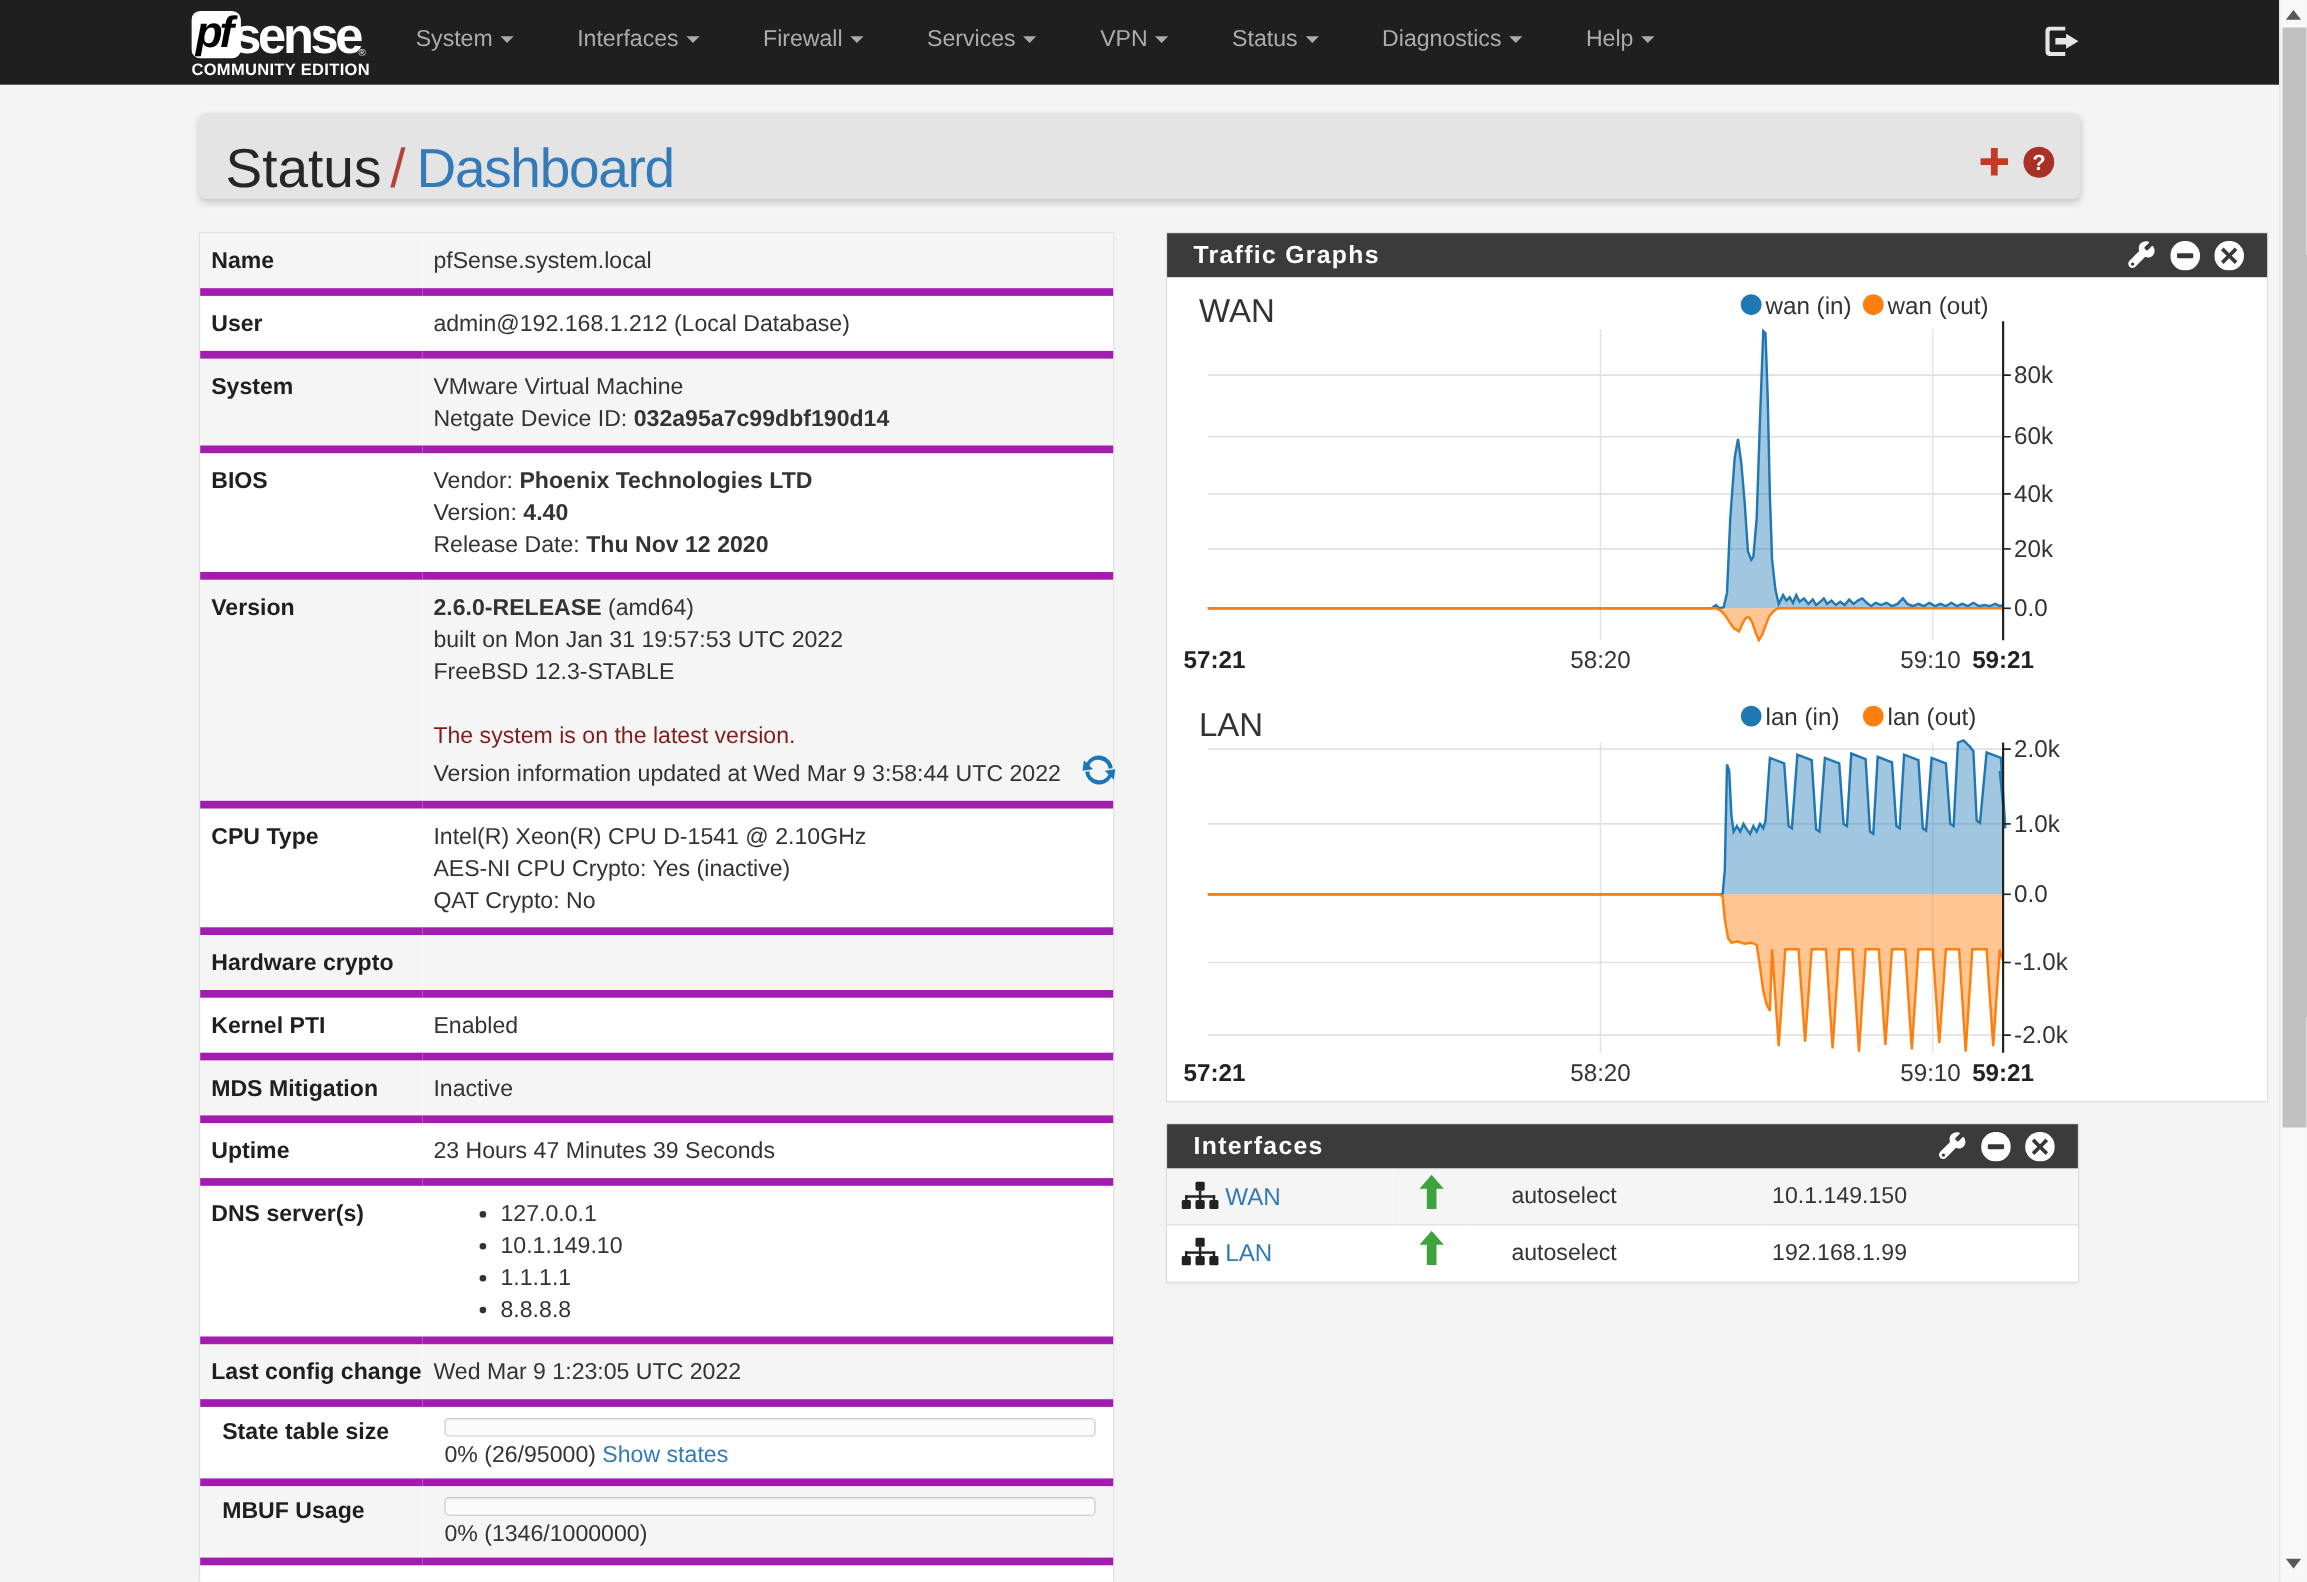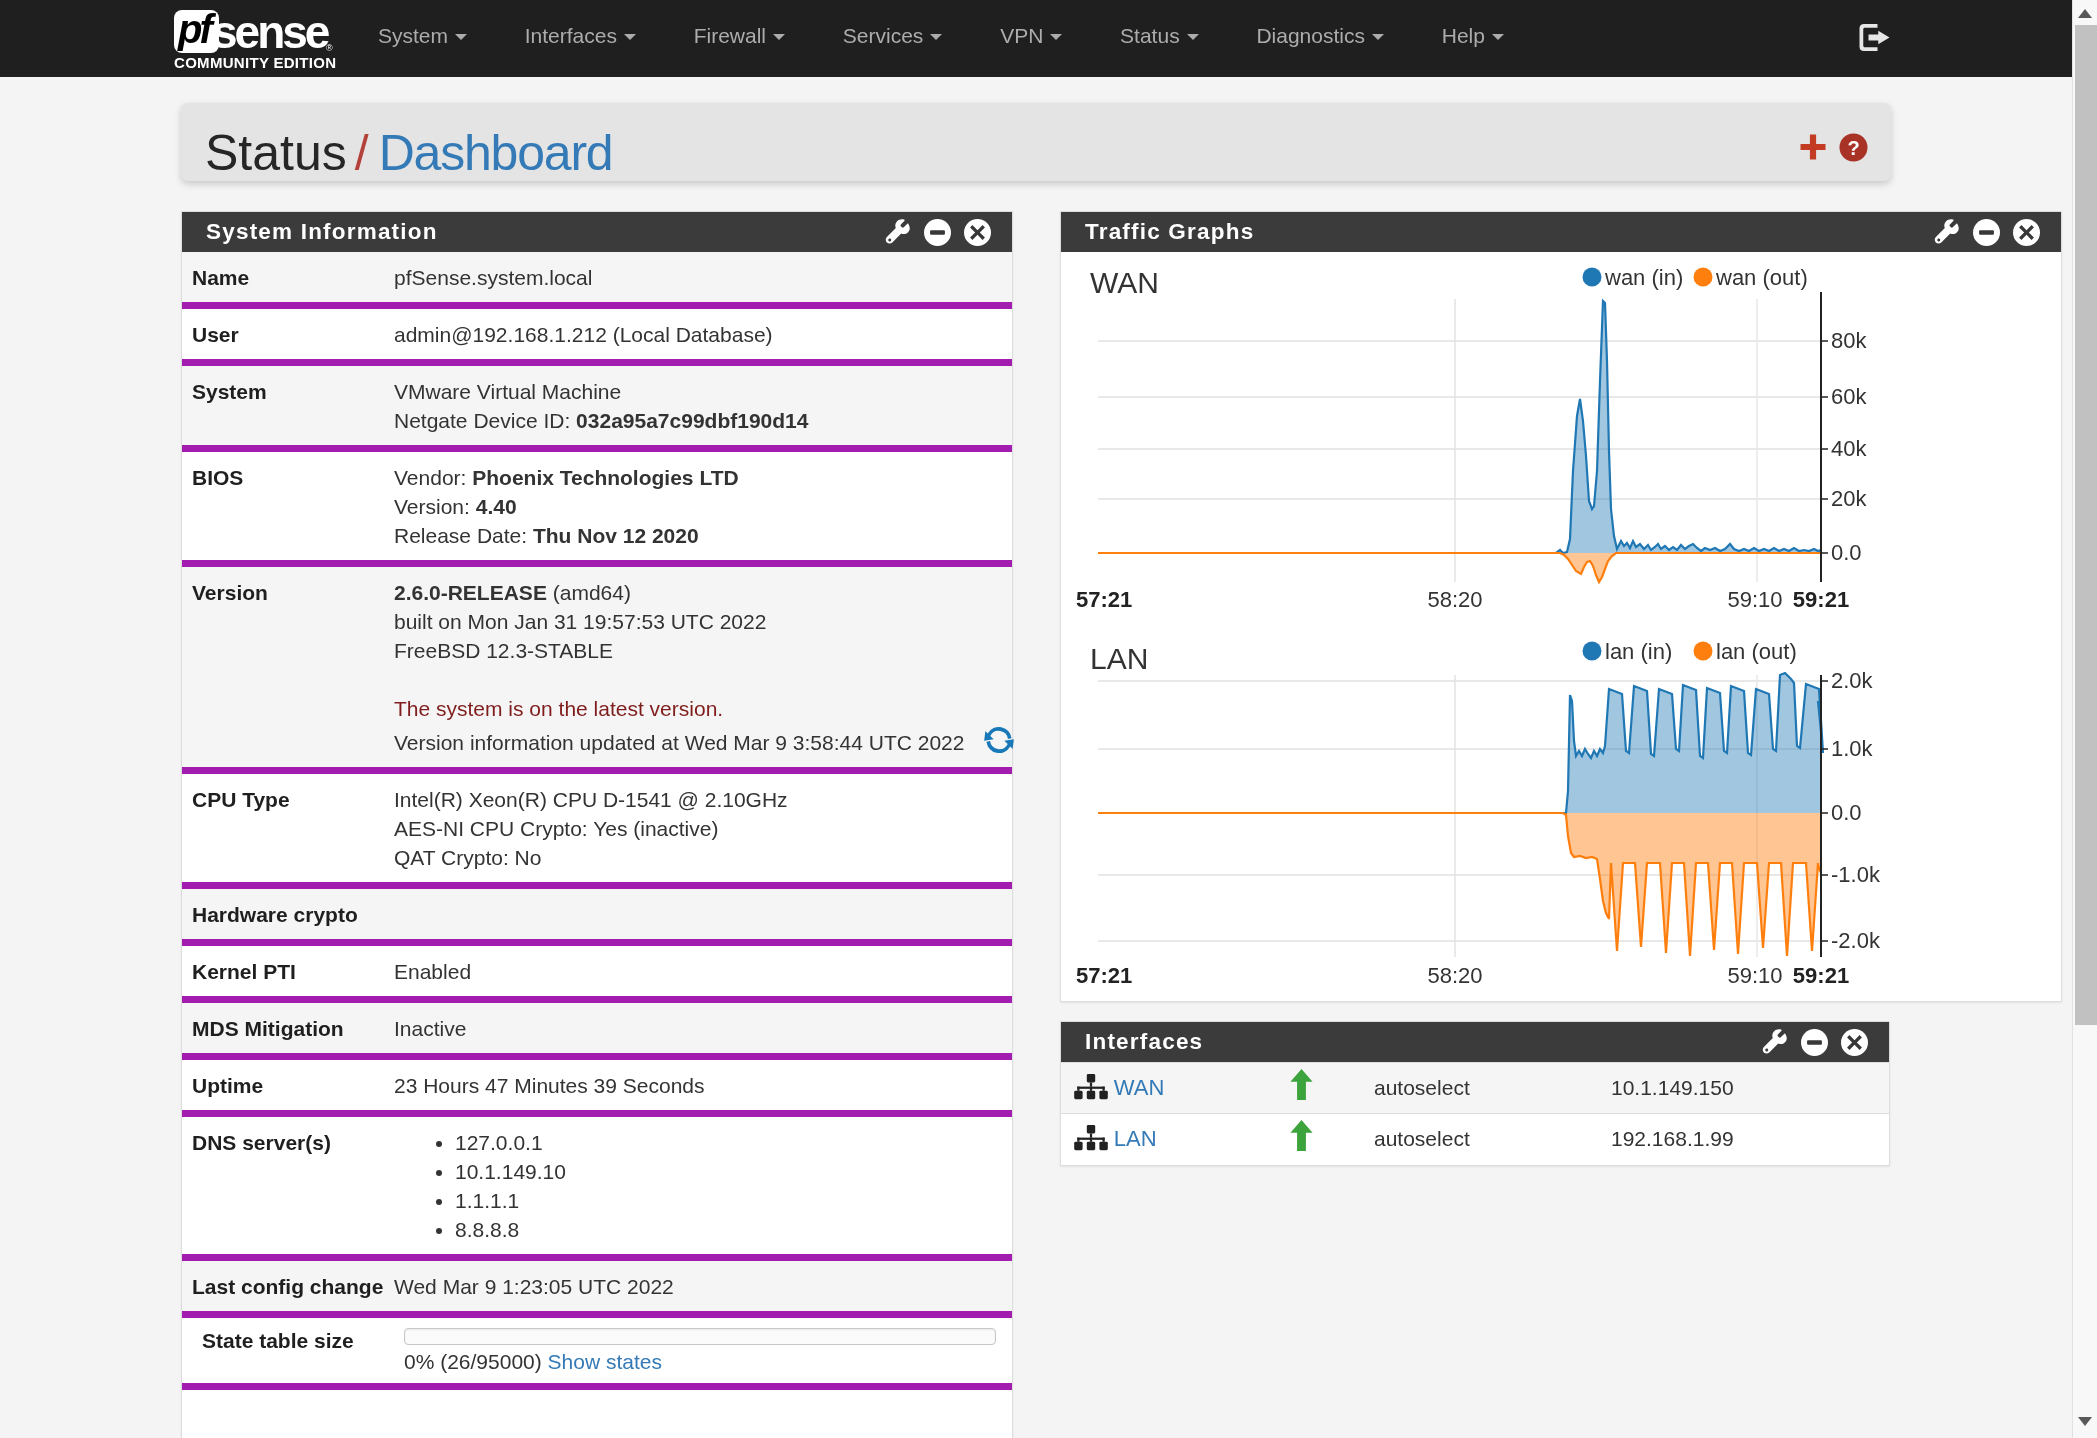--- a/index.html
+++ b/index.html
@@ -80,36 +80,20 @@
         <path d="M9.9 0.5 h6.2 v9.4 h9.4 v6.2 h-9.4 v9.4 h-6.2 v-9.4 h-9.4 v-6.2 h9.4 z" fill="#c23b22"></path>
       </svg>
     <svg width="29" height="29" viewBox="0 0 29 29" style="vertical-align:top;margin-left:7px;margin-top:2px">
         <circle cx="14.5" cy="14.5" r="14" fill="#a93226"></circle>
         <text x="14.5" y="21.5" font-size="20" font-weight="bold" fill="#fff" text-anchor="middle">?</text>
       </svg>
   </div>
 </div>
 
 <div class="panel" style="left:181px; top:211px; width:832px; height:1300px;">
-  <div class="phead">
-      <div class="ptitle">System Information</div>
-      <span class="hicons">
-<svg width="27" height="27" viewBox="0 0 16 16">
-          <path fill="#fff" d="M14.6 3.2c-.2-.5-.5-.6-.9-.3l-2 2c-.3.3-.8.3-1.1 0l-.6-.6c-.3-.3-.3-.8 0-1.1l2-2c.4-.4.3-.7-.2-.9C10.4-.1 8.8.3 7.8 1.3 6.7 2.4 6.4 4 7 5.4L1.7 10.7c-.9.9-.9 2.3 0 3.2.9.9 2.3.9 3.2 0L10.2 8.6c1.4.6 3 .3 4.1-.8 1-1 1.4-2.6.3-4.6zM3.4 13.4c-.5 0-.9-.4-.9-.9s.4-.9.9-.9.9.4.9.9-.4.9-.9.9z"></path>
-        </svg>
-<svg width="27" height="27" viewBox="0 0 16 16">
-          <circle cx="8" cy="8" r="8" fill="#fff"></circle>
-          <rect x="3.6" y="6.7" width="8.8" height="2.6" rx="0.6" fill="#383838"></rect>
-        </svg>
-<svg width="27" height="27" viewBox="0 0 16 16">
-          <circle cx="8" cy="8" r="8" fill="#fff"></circle>
-          <path d="M5 3.6 8 6.6 11 3.6 12.4 5 9.4 8 12.4 11 11 12.4 8 9.4 5 12.4 3.6 11 6.6 8 3.6 5z" fill="#383838"></path>
-        </svg>
-</span>
-    </div>
   <table class="sitab">
       <colgroup>
         <col style="width:202px">
         <col>
       </colgroup>
     <tbody>
         <tr class="odd">
           <td class="lbl">Name</td>
           <td>pfSense.system.local</td>
         </tr>
@@ -165,20 +149,24 @@
             </ul>
           </td>
         </tr>
     <tr class="odd">
           <td class="lbl">Last config change</td>
           <td>Wed Mar 9 1:23:05 UTC 2022</td>
         </tr>
     <tr class="pb">
           <td class="lbl">State table size</td>
           <td><div class="pbar"></div>0% (26/95000) <a href="#">Show states</a></td>
+        </tr>
+    <tr class="odd pb">
+          <td class="lbl">MBUF Usage</td>
+          <td><div class="pbar"></div>0% (1346/1000000)</td>
         </tr>
     <tr>
           <td class="lbl">&nbsp;</td>
           <td></td>
         </tr>
   </tbody>
     </table>
 </div>
 
 <div class="panel" style="left:1060px; top:211px; width:1002px; height:791px;">

